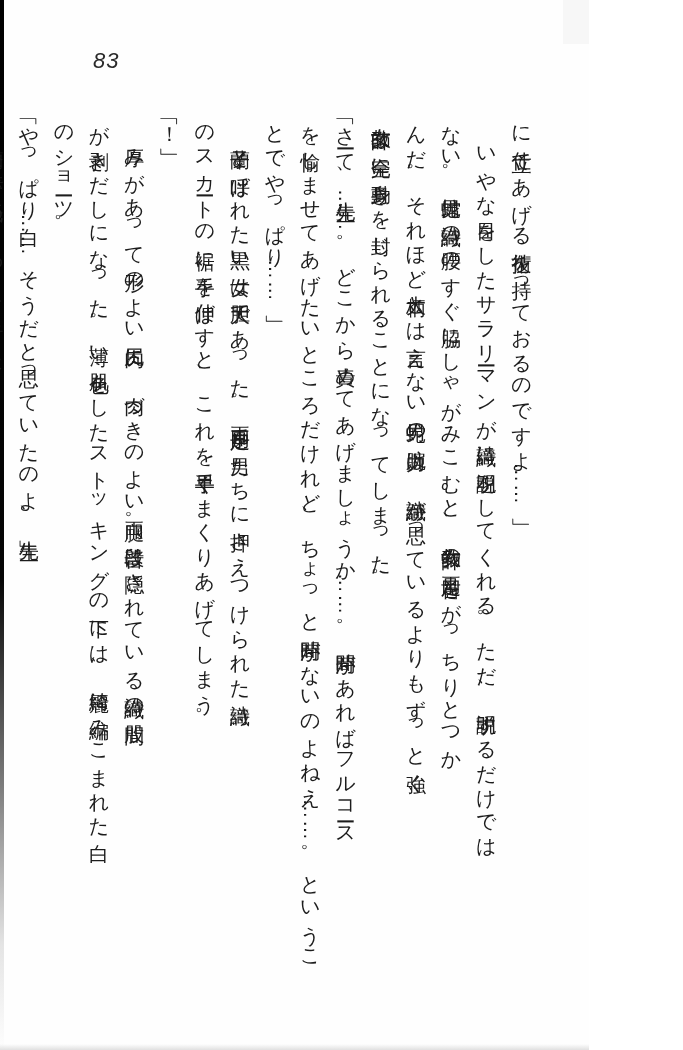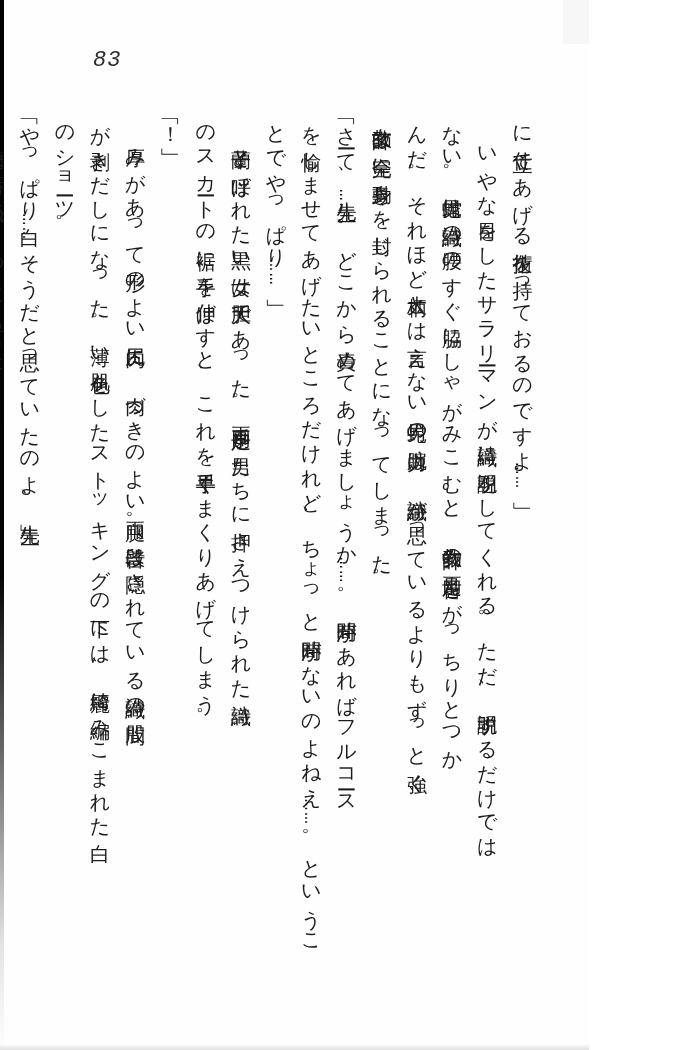--- a/index.html
+++ b/index.html
@@ -6,21 +6,21 @@
     margin: 0;
     padding: 0;
     background: #ffffff;
   }
   .page {
     position: relative;
     width: 589px;
     height: 1050px;
     background: #fefefe;
     overflow: hidden;
-    font-family: Liberation Mono, monospace;
+    font-family: Liberation Sans, sans-serif;
   }
   
   .edge-left {
     position: absolute;
     left: 0;
     top: 0;
     width: 4px;
     height: 100%;
     background: linear-gradient(to bottom,
       #000000 0%, #050505 55%, rgba(20,20,20,0.55) 75%, rgba(40,40,40,0.12) 90%, rgba(0,0,0,0) 100%);

